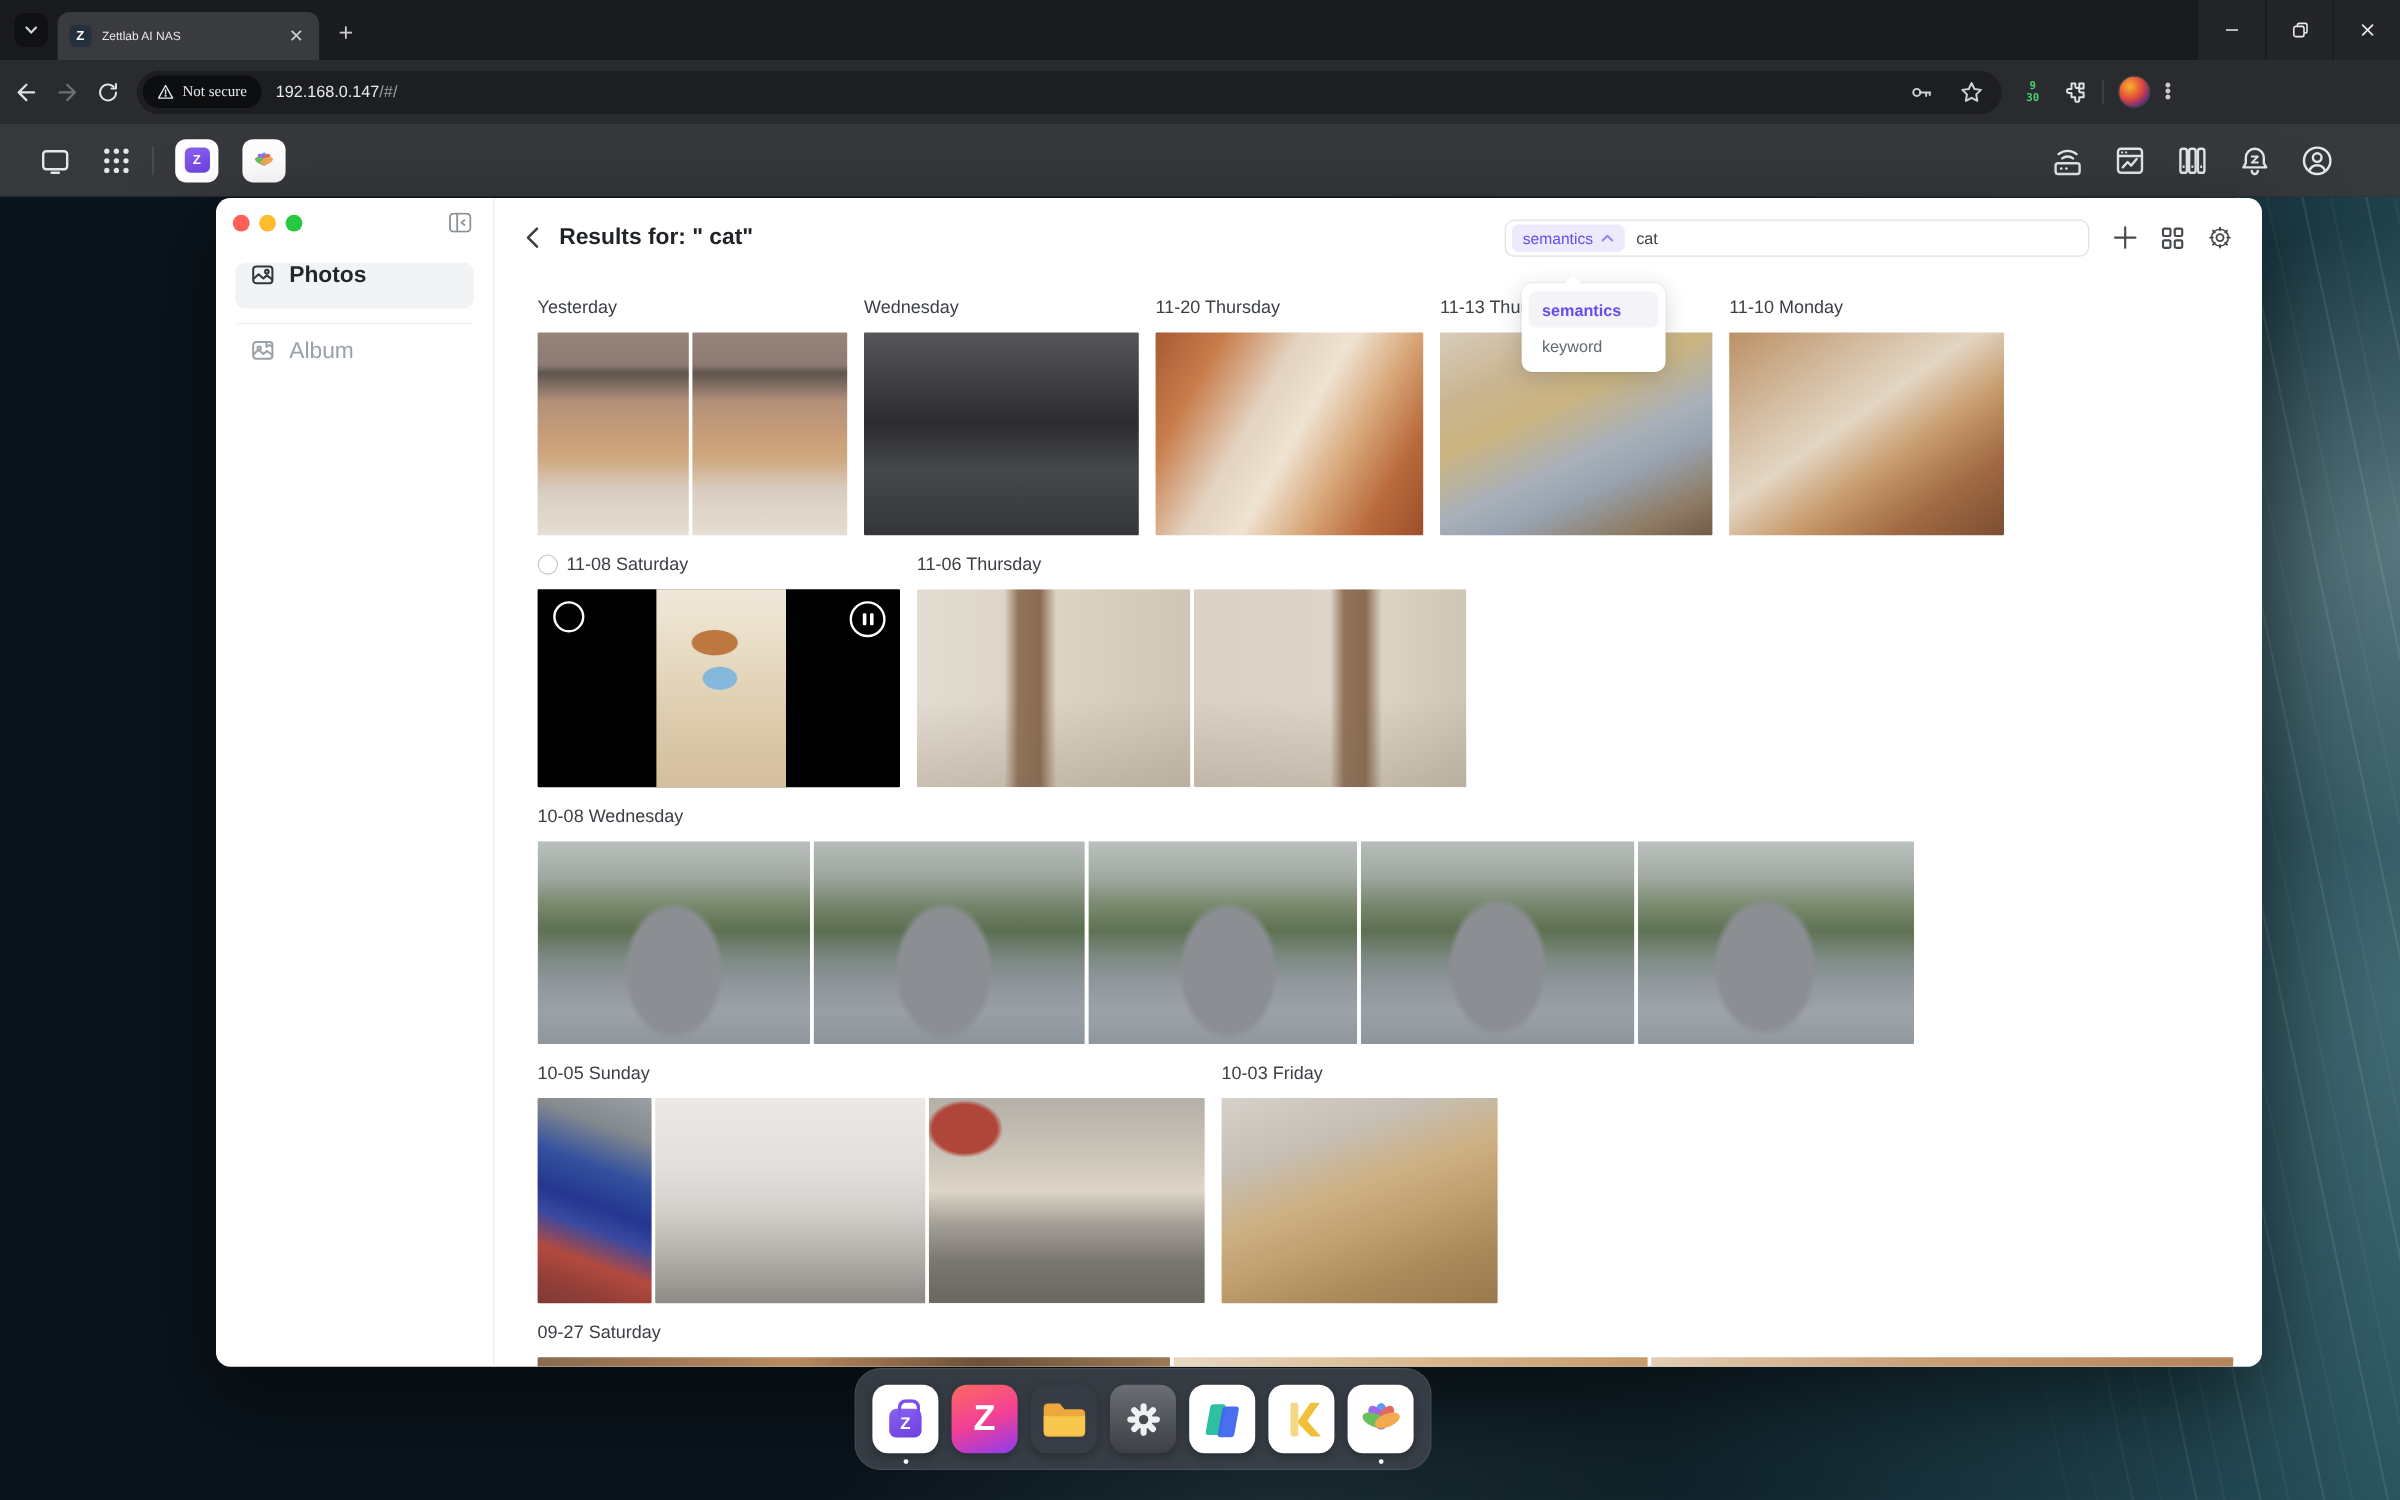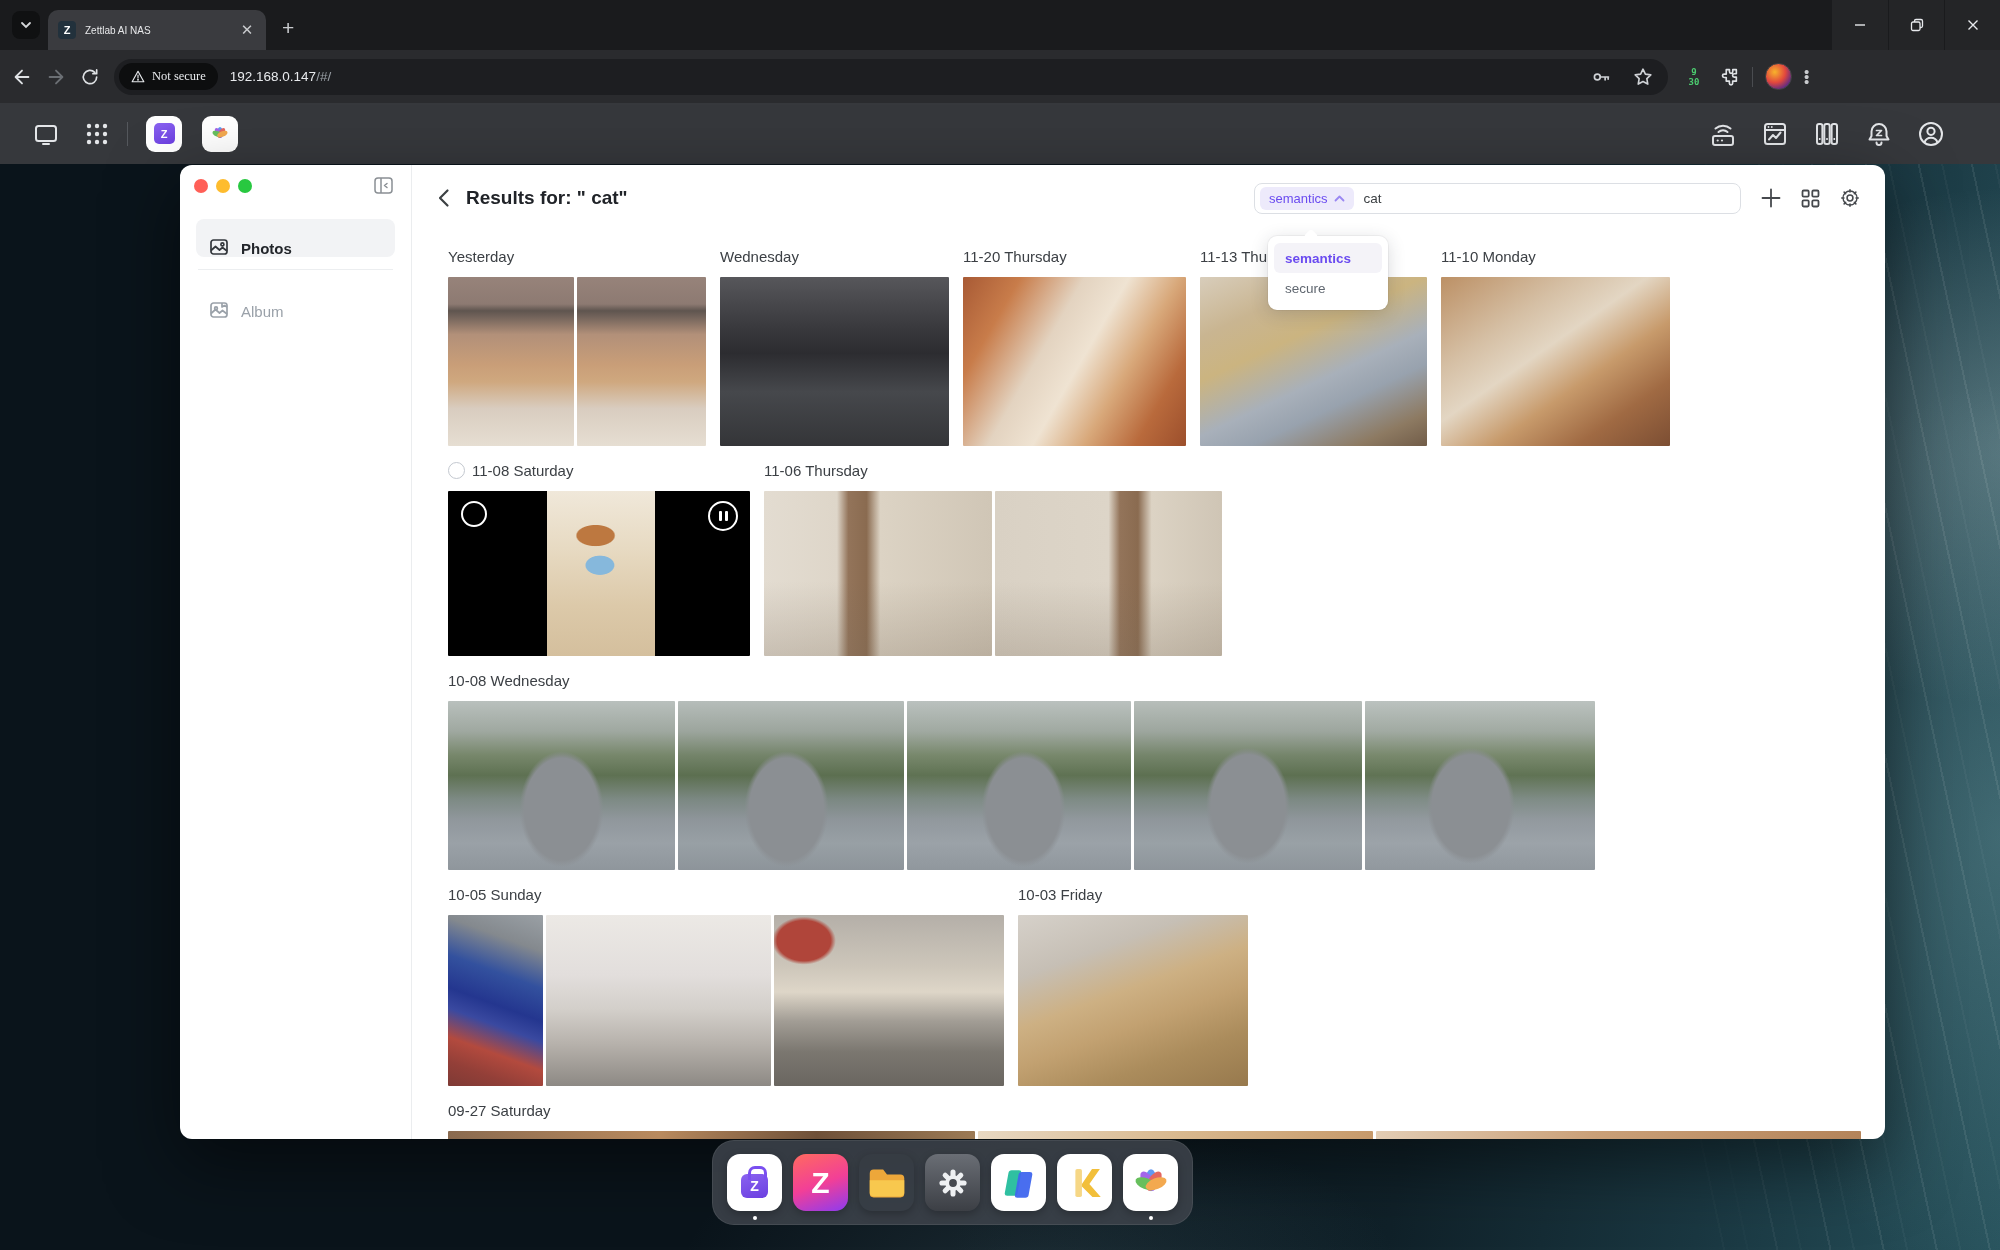--- a/index.html
+++ b/index.html
@@ -51,21 +51,21 @@
     -webkit-mask-image:linear-gradient(90deg,transparent,#000 55%); mask-image:linear-gradient(90deg,transparent,#000 55%); }
 
   
   .window { position:absolute; left:180px; top:1px; width:1705px; height:974px; background:#fff; border-radius:12px; overflow:hidden; display:flex; box-shadow:0 24px 70px rgba(0,0,0,.5); }
   .sidebar { width:232px; border-right:1px solid #ebedef; position:relative; flex-shrink:0; }
   .lights { display:flex; gap:8px; padding:14px 0 0 14px; }
   .light { width:14px; height:14px; border-radius:50%; }
   .l-red{background:#ff5f57;} .l-yellow{background:#febc2e;} .l-green{background:#28c840;}
   .collapse-btn { position:absolute; right:18px; top:12px; }
   .side-nav { padding:26px 16px 0 16px; }
-  .nav-item { height:38px; border-radius:8px; display:flex; align-items:flex-end; gap:12px; padding:0 13px; font-size:15px; color:#9aa1a9; }
+  .nav-item { height:38px; border-radius:8px; display:flex; align-items:flex-start; gap:12px; padding:0 13px; font-size:19px; color:#9aa1a9; }
   .nav-item.active { background:#f2f3f5; color:#23262b; font-weight:bold; }
   .nav-divider { height:1px; background:#eceef0; margin:12px 2px; }
 
   .main { flex:1; position:relative; display:flex; flex-direction:column; }
   .m-head { height:66px; display:flex; align-items:center; padding:0 24px 0 25px; flex-shrink:0; }
   .m-title { margin-left:16px; font-size:19px; font-weight:bold; color:#202328; }
   .searchbox { margin-left:auto; width:487px; height:31px; border:1px solid #dcdfe4; border-radius:8px; display:flex; align-items:center; padding:0 8px 0 5px; background:#fff; }
   .mode-pill { height:23px; background:#edeafb; border-radius:6px; display:flex; align-items:center; gap:6px; padding:0 9px; color:#6a4bf0; font-size:13px; }
   .searchbox input { border:none; outline:none; flex:1; margin-left:10px; font-size:13.5px; color:#3c4043; font-family:"Liberation Sans",sans-serif; background:transparent; }
   .head-ico { margin-left:19px; display:flex; align-items:center; justify-content:center; }
@@ -459,21 +459,21 @@
                   <div class="ptile" style="width: 485px; height: 170px; background: linear-gradient(90deg, rgb(227, 205, 180), rgb(202, 160, 120) 45%, rgb(180, 132, 90));"></div>
                 </div>
               </div>
             </div>
           </div>
       </main>
 
       <div class="dropdown">
         <div class="notch"></div>
         <div class="dd-item selected">semantics</div>
-        <div class="dd-item">secure</div>
+        <div class="dd-item">keyword</div>
       </div>
     </div>
 
     <div class="dock">
       <div class="dock-app da-white running">
           <div class="bag">Z</div>
         </div>
       <div class="dock-app da-zl">
           <span>Z</span>
         </div>

